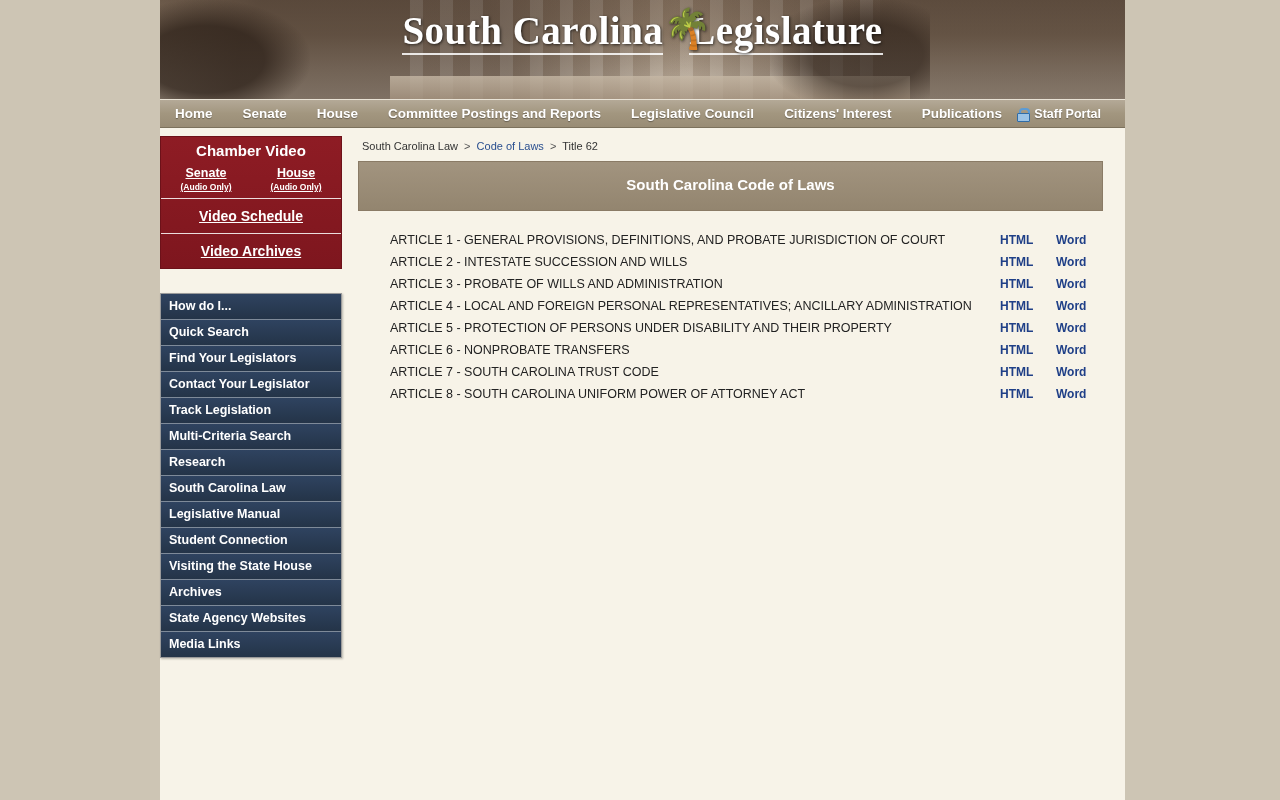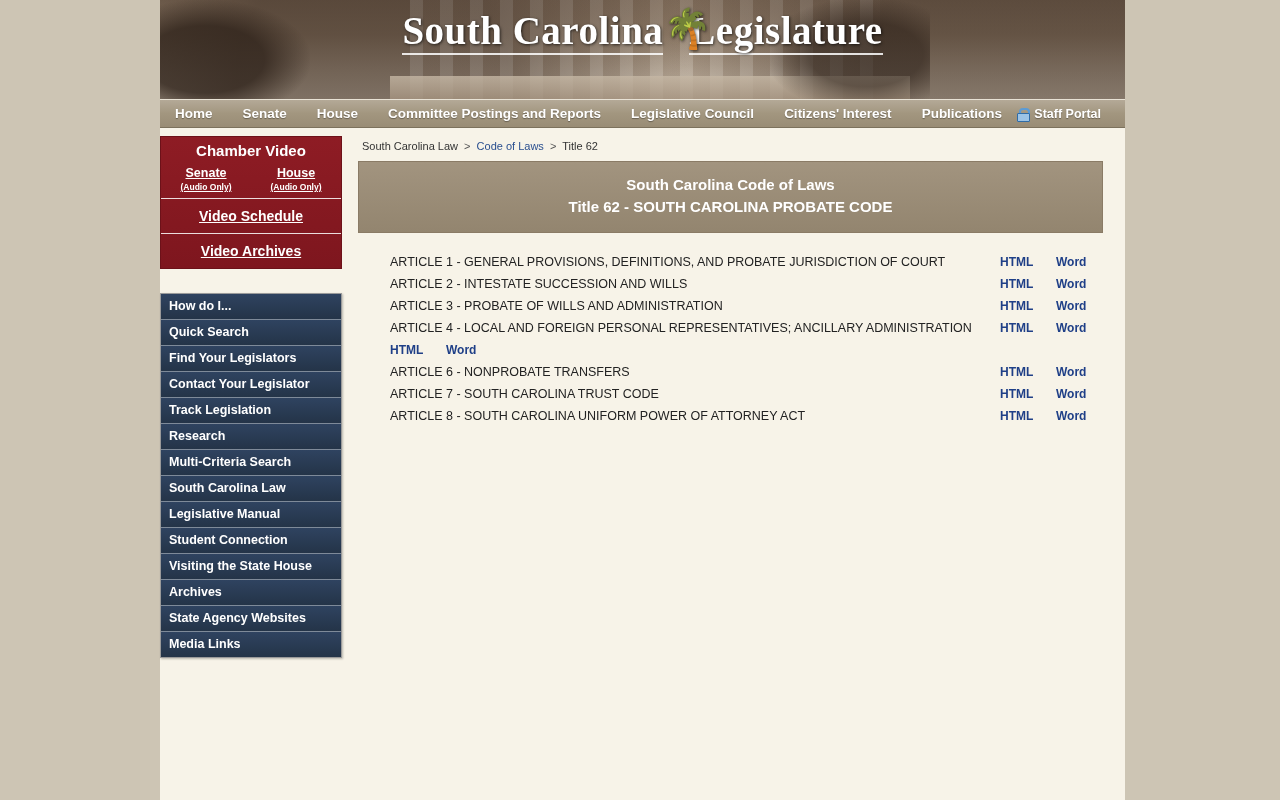--- a/index.html
+++ b/index.html
@@ -412,22 +412,22 @@
             <a href="#">Video Archives</a>
           </div>
         </div>
 
         <div class="menu">
           <div class="menu-item">How do I...</div>
           <div class="menu-item">Quick Search</div>
           <div class="menu-item">Find Your Legislators</div>
           <div class="menu-item">Contact Your Legislator</div>
           <div class="menu-item">Track Legislation</div>
+          <div class="menu-item">Multi-Criteria Search</div>
           <div class="menu-item">Research</div>
-          <div class="menu-item">Multi-Criteria Search</div>
           <div class="menu-item">South Carolina Law</div>
           <div class="menu-item">Legislative Manual</div>
           <div class="menu-item">Student Connection</div>
           <div class="menu-item">Visiting the State House</div>
           <div class="menu-item">Archives</div>
           <div class="menu-item">State Agency Websites</div>
           <div class="menu-item">Media Links</div>
         </div>
 
       </div>
@@ -437,21 +437,20 @@
         <div class="breadcrumb">
           <span>South Carolina Law</span>
           <span class="sep">&gt;</span>
           <a href="#">Code of Laws</a>
           <span class="sep">&gt;</span>
           <span>Title 62</span>
         </div>
 
         <div class="title-banner">
           <div>South Carolina Code of Laws</div>
-          <div>Title 62 - SOUTH CAROLINA PROBATE CODE</div>
         </div>
 
         <div class="articles">
           <div class="article-row">
             <span class="name">ARTICLE 1 - GENERAL PROVISIONS, DEFINITIONS, AND PROBATE JURISDICTION OF COURT</span>
             <a class="lnk html" href="#">HTML</a>
             <a class="lnk word" href="#">Word</a>
           </div>
           <div class="article-row">
             <span class="name">ARTICLE 2 - INTESTATE SUCCESSION AND WILLS</span>
@@ -462,20 +461,21 @@
             <span class="name">ARTICLE 3 - PROBATE OF WILLS AND ADMINISTRATION</span>
             <a class="lnk html" href="#">HTML</a>
             <a class="lnk word" href="#">Word</a>
           </div>
           <div class="article-row">
             <span class="name">ARTICLE 4 - LOCAL AND FOREIGN PERSONAL REPRESENTATIVES; ANCILLARY ADMINISTRATION</span>
             <a class="lnk html" href="#">HTML</a>
             <a class="lnk word" href="#">Word</a>
           </div>
           <div class="article-row">
+            <span class="name">ARTICLE 5 - PROTECTION OF PERSONS UNDER DISABILITY AND THEIR PROPERTY</span>
             <a class="lnk html" href="#">HTML</a>
             <a class="lnk word" href="#">Word</a>
           </div>
           <div class="article-row">
             <span class="name">ARTICLE 6 - NONPROBATE TRANSFERS</span>
             <a class="lnk html" href="#">HTML</a>
             <a class="lnk word" href="#">Word</a>
           </div>
           <div class="article-row">
             <span class="name">ARTICLE 7 - SOUTH CAROLINA TRUST CODE</span>

